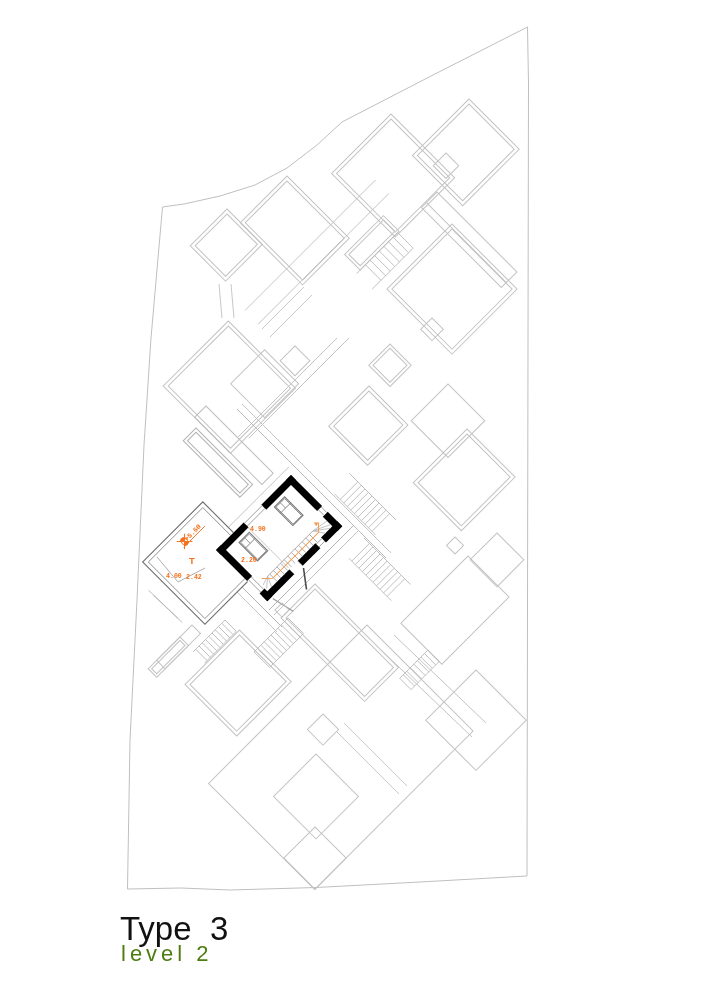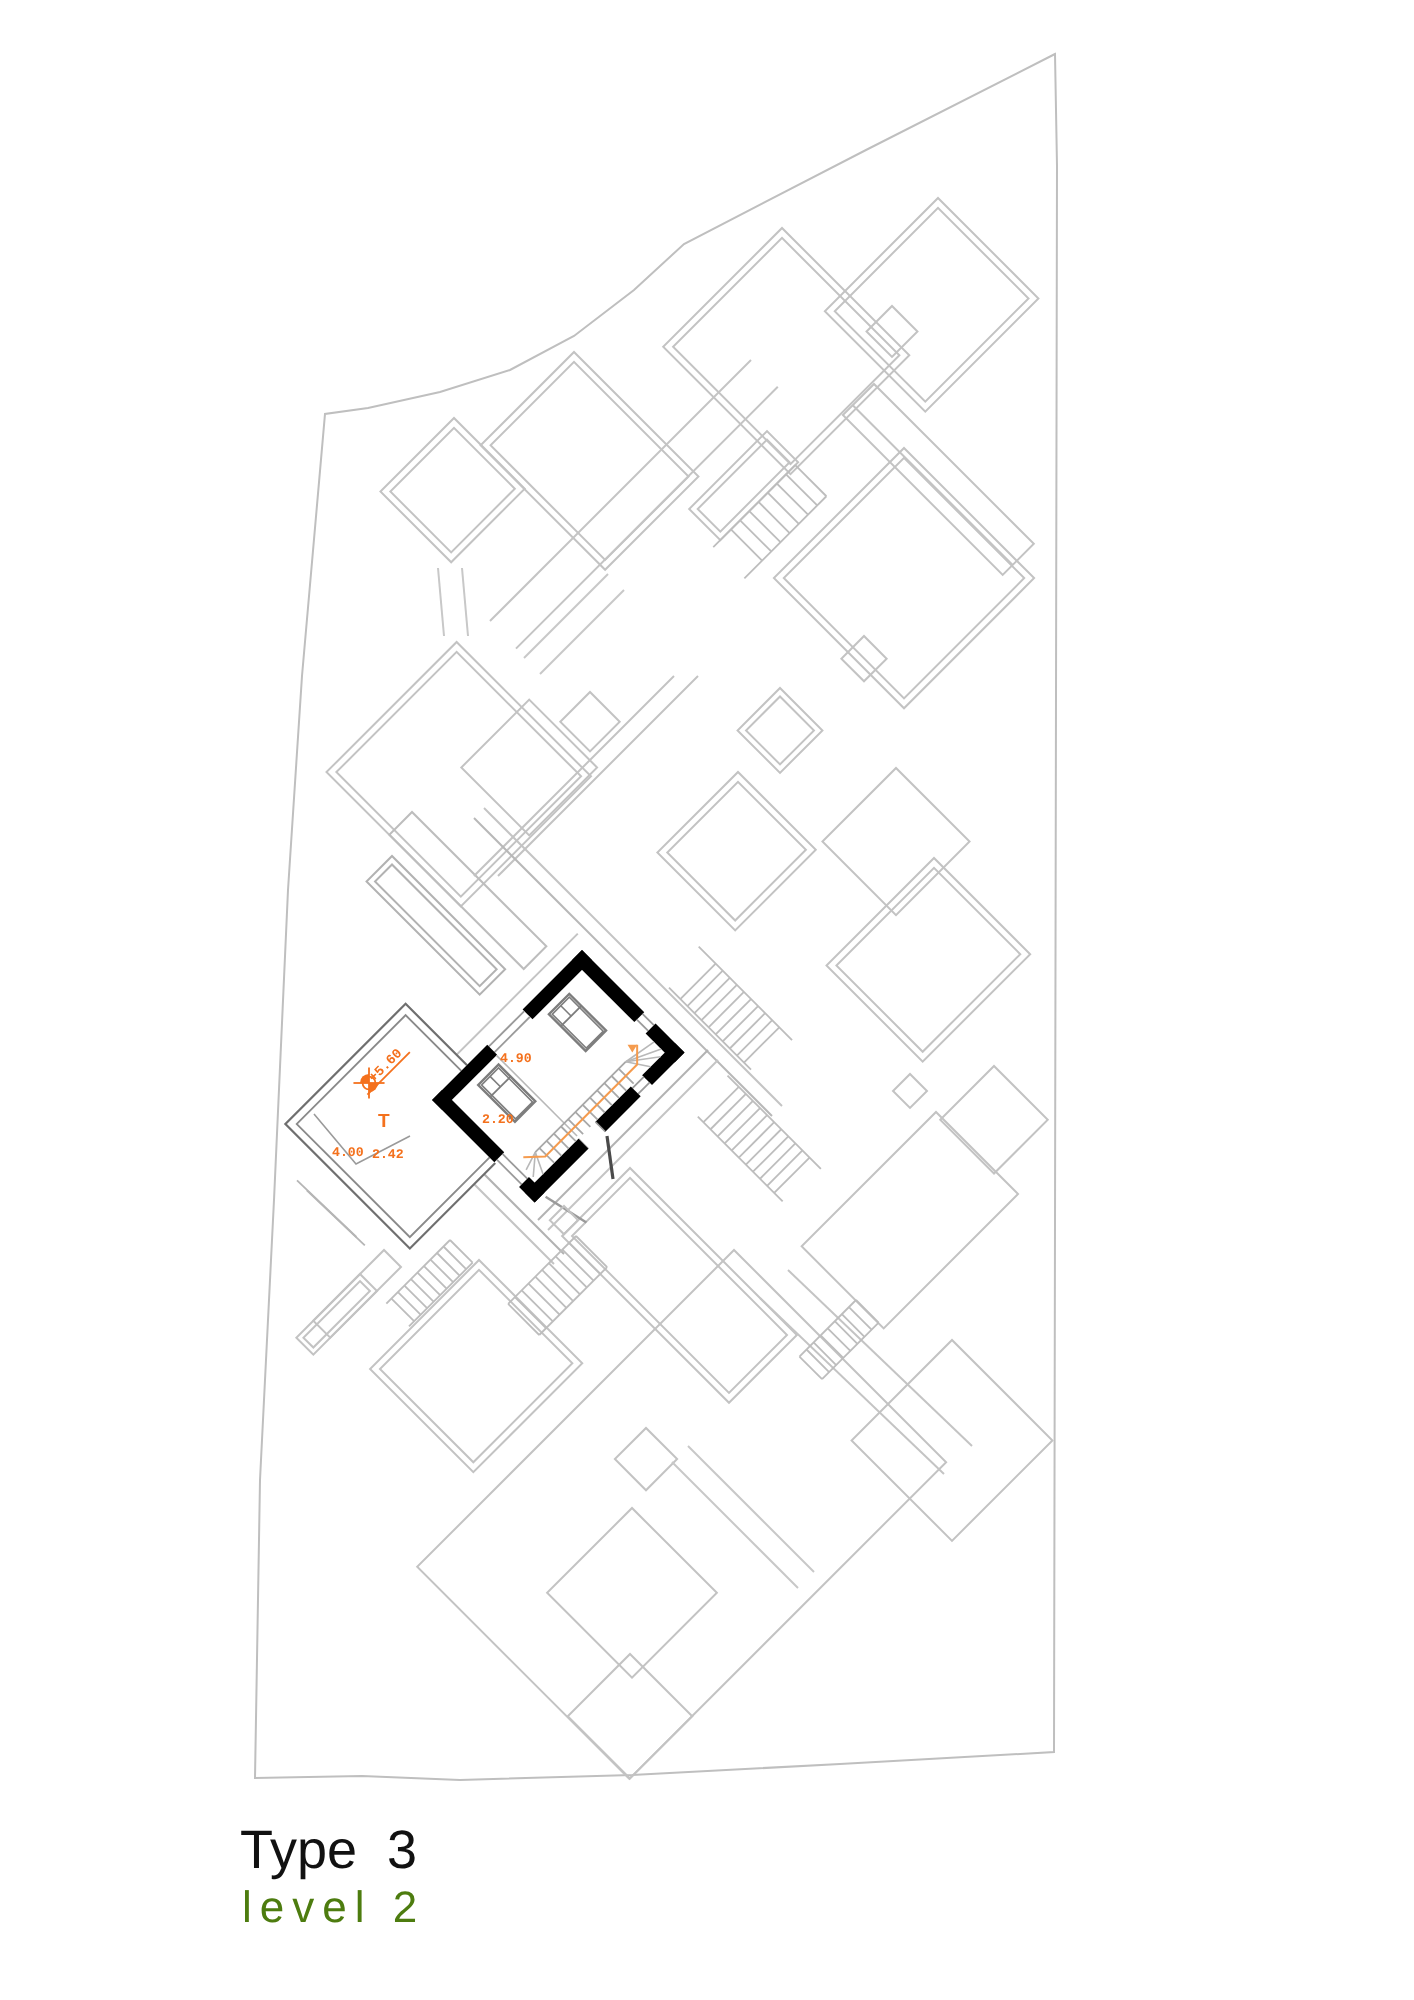--- a/index.html
+++ b/index.html
@@ -1,17 +1,17 @@
 <!DOCTYPE html>
 <html><head>
 <meta charset="utf-8">
 <style>
 html,body{margin:0;padding:0;background:#fff;width:707px;height:1000px;overflow:hidden}
 #page{position:relative;width:707px;height:1000px}
-.t1{position:absolute;left:120px;top:910px;font-family:"Liberation Sans",sans-serif;font-size:27px;color:#111;white-space:pre}
+.t1{position:absolute;left:120px;top:910px;font-family:"Liberation Sans",sans-serif;font-size:33px;color:#111;white-space:pre}
 .t2{position:absolute;left:121px;top:941px;font-family:Liberation Sans, sans-serif;font-size:22px;letter-spacing:4px;color:#4d7c0f}
 </style>
 </head>
 <body>
 <div id="page">
 
 <svg width="707" height="1000" viewBox="0 0 707 1000">
 <rect width="707" height="1000" fill="#ffffff"></rect>
 
 <polygon points="527.5,27 433,75 342,122 317,145 287,168 255,185 220,196 184,204 162.5,207 151,338 144,445 137,600 130,740 127.5,889 181,888 230,890 316,887.5 420,882 527,876 528.5,83" fill="none" stroke="#bfbfbf" stroke-width="1"></polygon>

